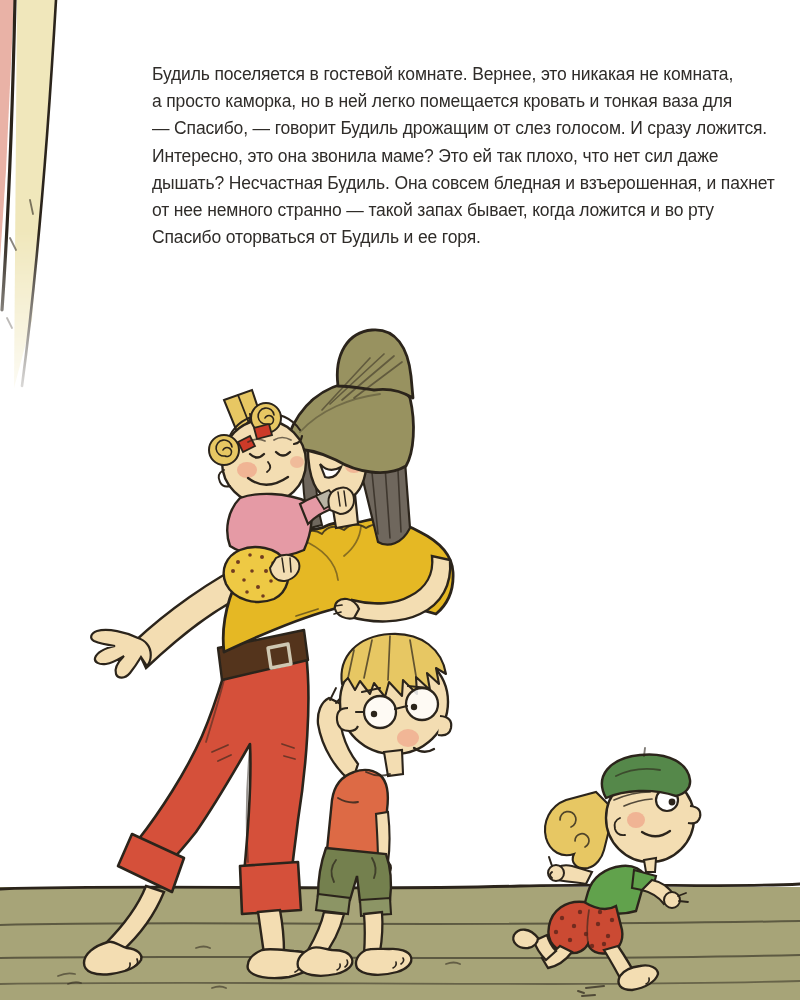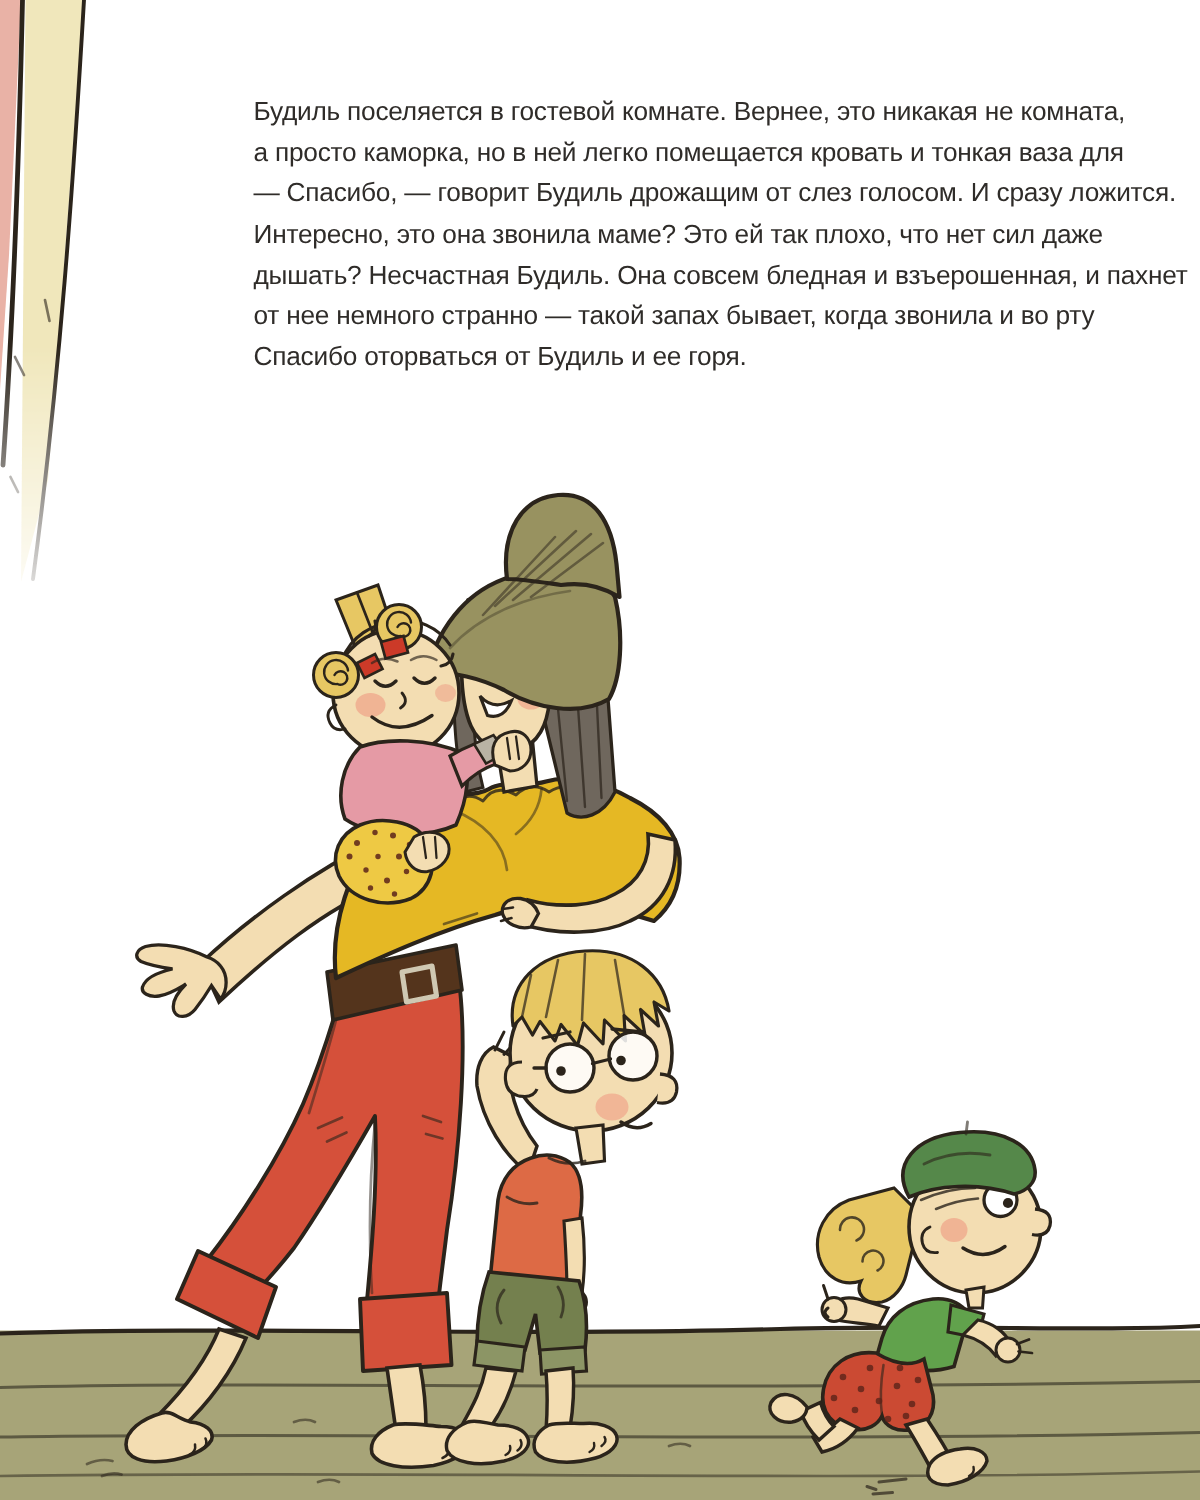--- a/index.html
+++ b/index.html
@@ -6,21 +6,21 @@
   body{background:#ffffff;}
   .page{
     position:relative;
     width:800px;height:1000px;
     background:var(--paper,#ffffff);
     overflow:hidden;
     font-family:"Liberation Sans", sans-serif;
   }
   .story{
     position:absolute;
-    left:169px;top:61px;
+    left:152px;top:61px;
     width:600px;
     color:var(--text,#2f2c29);
     font-size:17.5px;
     line-height:27.2px;
     letter-spacing:-0.15px;
   }
   .story p{margin:0;white-space:nowrap;}
   .illustration{
     position:absolute;
     left:0;top:0;
@@ -31,21 +31,21 @@
 <body>
 
 <div class="page">
 
   <div class="story">
     <p>Будиль поселяется в гостевой комнате. Вернее, это никакая не комната,</p>
     <p>а просто каморка, но в ней легко помещается кровать и тонкая ваза для</p>
     <p>— Спасибо, — говорит Будиль дрожащим от слез голосом. И сразу ложится.</p>
     <p>Интересно, это она звонила маме? Это ей так плохо, что нет сил даже</p>
     <p>дышать? Несчастная Будиль. Она совсем бледная и взъерошенная, и пахнет</p>
-    <p>от нее немного странно — такой запах бывает, когда звонила и во рту</p>
+    <p>от нее немного странно — такой запах бывает, когда ложится и во рту</p>
     <p>Спасибо оторваться от Будиль и ее горя.</p>
   </div>
 
   <svg class="illustration" width="800" height="1000" viewBox="0 0 800 1000" role="img" aria-label="Мама в зелёной шляпе и красных брюках несёт малышку; мальчик в очках чешет затылок; девочка в зелёном берете бежит по деревянному полу">
 
     <defs>
       <linearGradient id="frameFade" x1="0" y1="0" x2="0" y2="1">
         <stop offset="0.55" stop-color="#ffffff" stop-opacity="1"></stop>
         <stop offset="1" stop-color="#ffffff" stop-opacity="0"></stop>
       </linearGradient>

